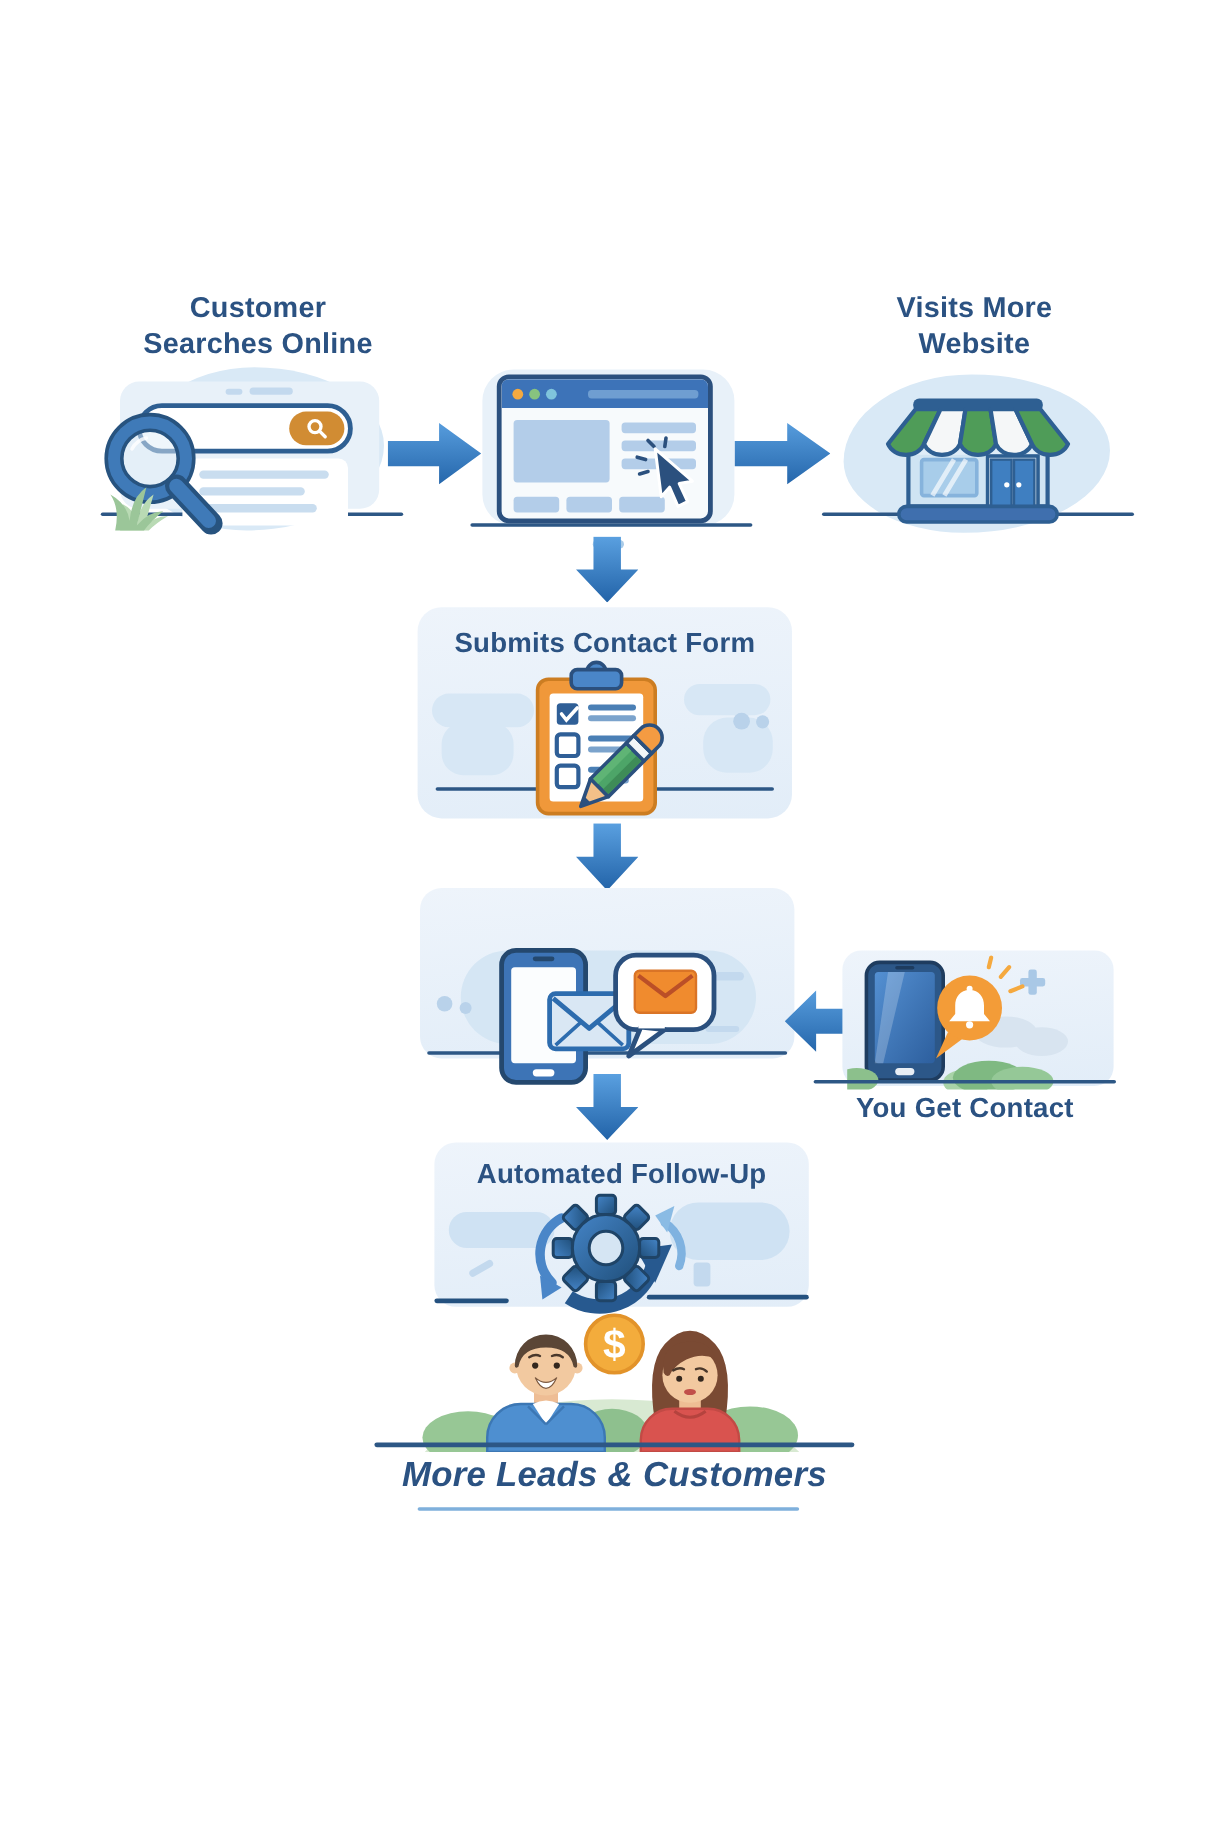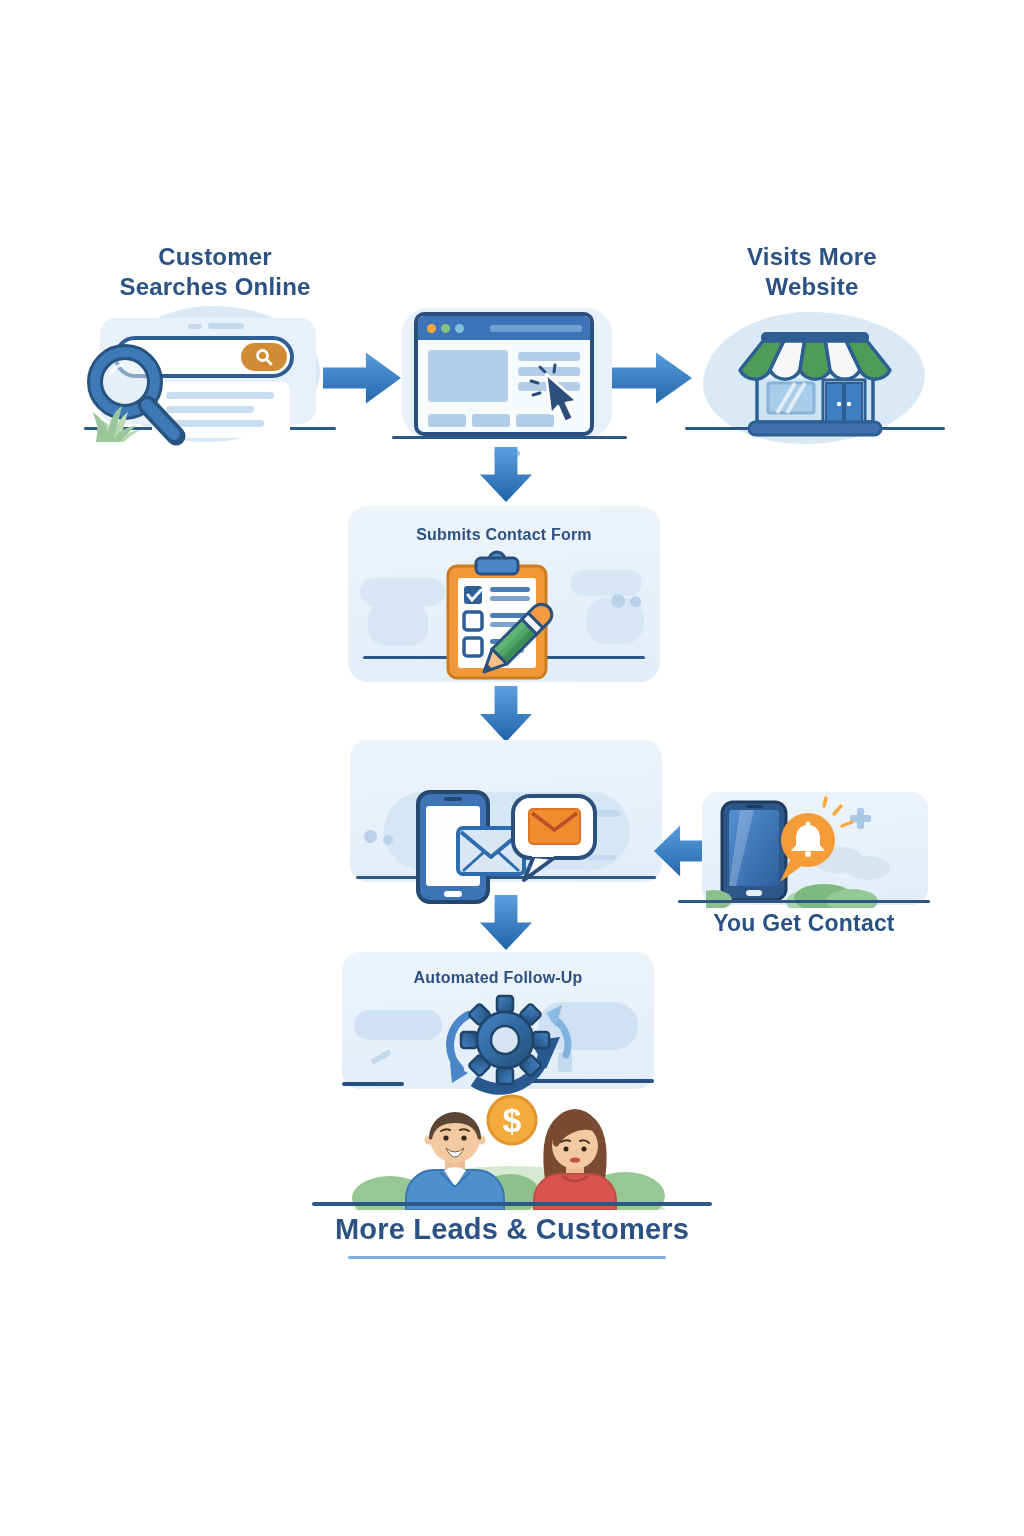--- a/index.html
+++ b/index.html
@@ -2,21 +2,21 @@
 <html><head>
 <meta charset="utf-8">
 <style>
   html,body{margin:0;padding:0;background:#ffffff;}
   .canvas{position:relative;width:1024px;height:1536px;margin:0 auto;background:#ffffff;
     font-family:"Liberation Sans",sans-serif;overflow:hidden;}
   .abs{position:absolute;}
   .step-title{position:absolute;color:#2b5282;font-weight:bold;text-align:center;
     white-space:pre-line;letter-spacing:.2px;}
   .t-row1{font-size:24px;line-height:30px;}
-  .t-panel{font-size:16px;line-height:26px;width:100%;left:0;}
+  .t-panel{font-size:23px;line-height:26px;width:100%;left:0;}
   .t-final{font-size:29px;line-height:34px;}
   .panel{position:absolute;border-radius:20px;background:linear-gradient(175deg,#eef4fb 0%,#e2edf8 100%);}
   .baseline{position:absolute;background:#2d5785;height:3px;border-radius:3px;}
   .arrow{position:absolute;background:linear-gradient(180deg,#5aa0e0 0%,#2263a8 100%);}
   .arrow-right{clip-path:polygon(0 32%,55% 32%,55% 6%,100% 50%,55% 94%,55% 68%,0 68%);}
   .arrow-left{clip-path:polygon(100% 32%,45% 32%,45% 6%,0 50%,45% 94%,45% 68%,100% 68%);}
   .arrow-down{clip-path:polygon(28% 0,72% 0,72% 50%,100% 50%,50% 100%,0 50%,28% 50%);}
   .blob{position:absolute;background:#d9e9f6;border-radius:48% 52% 55% 45%/55% 48% 52% 45%;}
   .softcard{position:absolute;background:#e8f1f9;border-radius:16px;}
   .cloud{position:absolute;background:#d7e7f5;border-radius:999px;}
@@ -244,21 +244,21 @@
     </g>
     <g stroke="#f5a93f" stroke-width="3.5" stroke-linecap="round">
       <line x1="128" y1="18" x2="135" y2="10"></line>
         <line x1="136" y1="30" x2="146" y2="26"></line>
         <line x1="118" y1="10" x2="120" y2="2"></line>
     </g>
   </svg>
   <div class="baseline" style="left:678px;top:900px;width:252px;"></div>
   <div class="step-title abs" style="left:678px;top:910px;width:252px;font-size:23px;">You Get Contact</div>
 
-  <div class="panel" style="left:342px;top:952px;width:312px;height:137px;border-radius:18px;">
+  <div class="panel" style="left:362px;top:952px;width:312px;height:137px;border-radius:18px;">
     <div class="step-title t-panel abs" style="top:13px;">Automated Follow-Up</div>
     <div class="cloud" style="left:12px;top:58px;width:88px;height:30px;background:#cfe2f3;"></div>
     <div class="cloud" style="left:196px;top:50px;width:100px;height:48px;background:#cfe2f3;border-radius:24px;"></div>
     <div class="dash" style="left:216px;top:100px;width:14px;height:20px;border-radius:3px;"></div>
     <div class="dash" style="left:28px;top:102px;width:22px;height:6px;transform:rotate(-30deg);"></div>
     <div class="baseline" style="left:0px;top:130px;width:62px;height:4px;background:#24517f;"></div>
     <div class="baseline" style="left:177px;top:127px;width:135px;height:4px;background:#24517f;"></div>
   </div>
   <svg class="abs" style="left:420px;top:983px;" width="170" height="112" viewBox="0 0 170 112">
     <defs>
@@ -323,16 +323,16 @@
       <path d="M223,58 q-3,-25 22,-26 q17,0 21,14 q-12,-5 -24,1 q-10,5 -14,13 q-3,2 -5,-2 z" fill="#7a4a33"></path>
       <circle cx="236" cy="63" r="2.5" fill="#33271e"></circle>
         <circle cx="254" cy="63" r="2.5" fill="#33271e"></circle>
       <path d="M231,56 q5,-3 9,-1 M250,55 q5,-2 9,2" stroke="#4a382b" stroke-width="2" fill="none" stroke-linecap="round"></path>
       <ellipse cx="245" cy="74" rx="5" ry="2.6" fill="#c14f4a"></ellipse>
       <path d="M204,124 v-10 a26,26 0 0 1 26,-26 h30 a26,26 0 0 1 26,26 v10 z" fill="#d9534f" stroke="#c24a45" stroke-width="2"></path>
       <path d="M232,90 q13,10 26,0" stroke="#b5433e" stroke-width="2.5" fill="none"></path>
     </g>
   </svg>
   <div class="baseline" style="left:312px;top:1202px;width:400px;height:4px;"></div>
-  <div class="step-title t-final abs" style="left:310px;top:1212px;width:404px;">More Leads &amp; Customers</div>
+  <div class="step-title t-final abs" style="left:310px;top:1212px;width:404px;font-style:italic;">More Leads &amp; Customers</div>
   <div class="underline-final" style="left:348px;top:1256px;width:318px;"></div>
 
 </div>
 
 </body></html>

